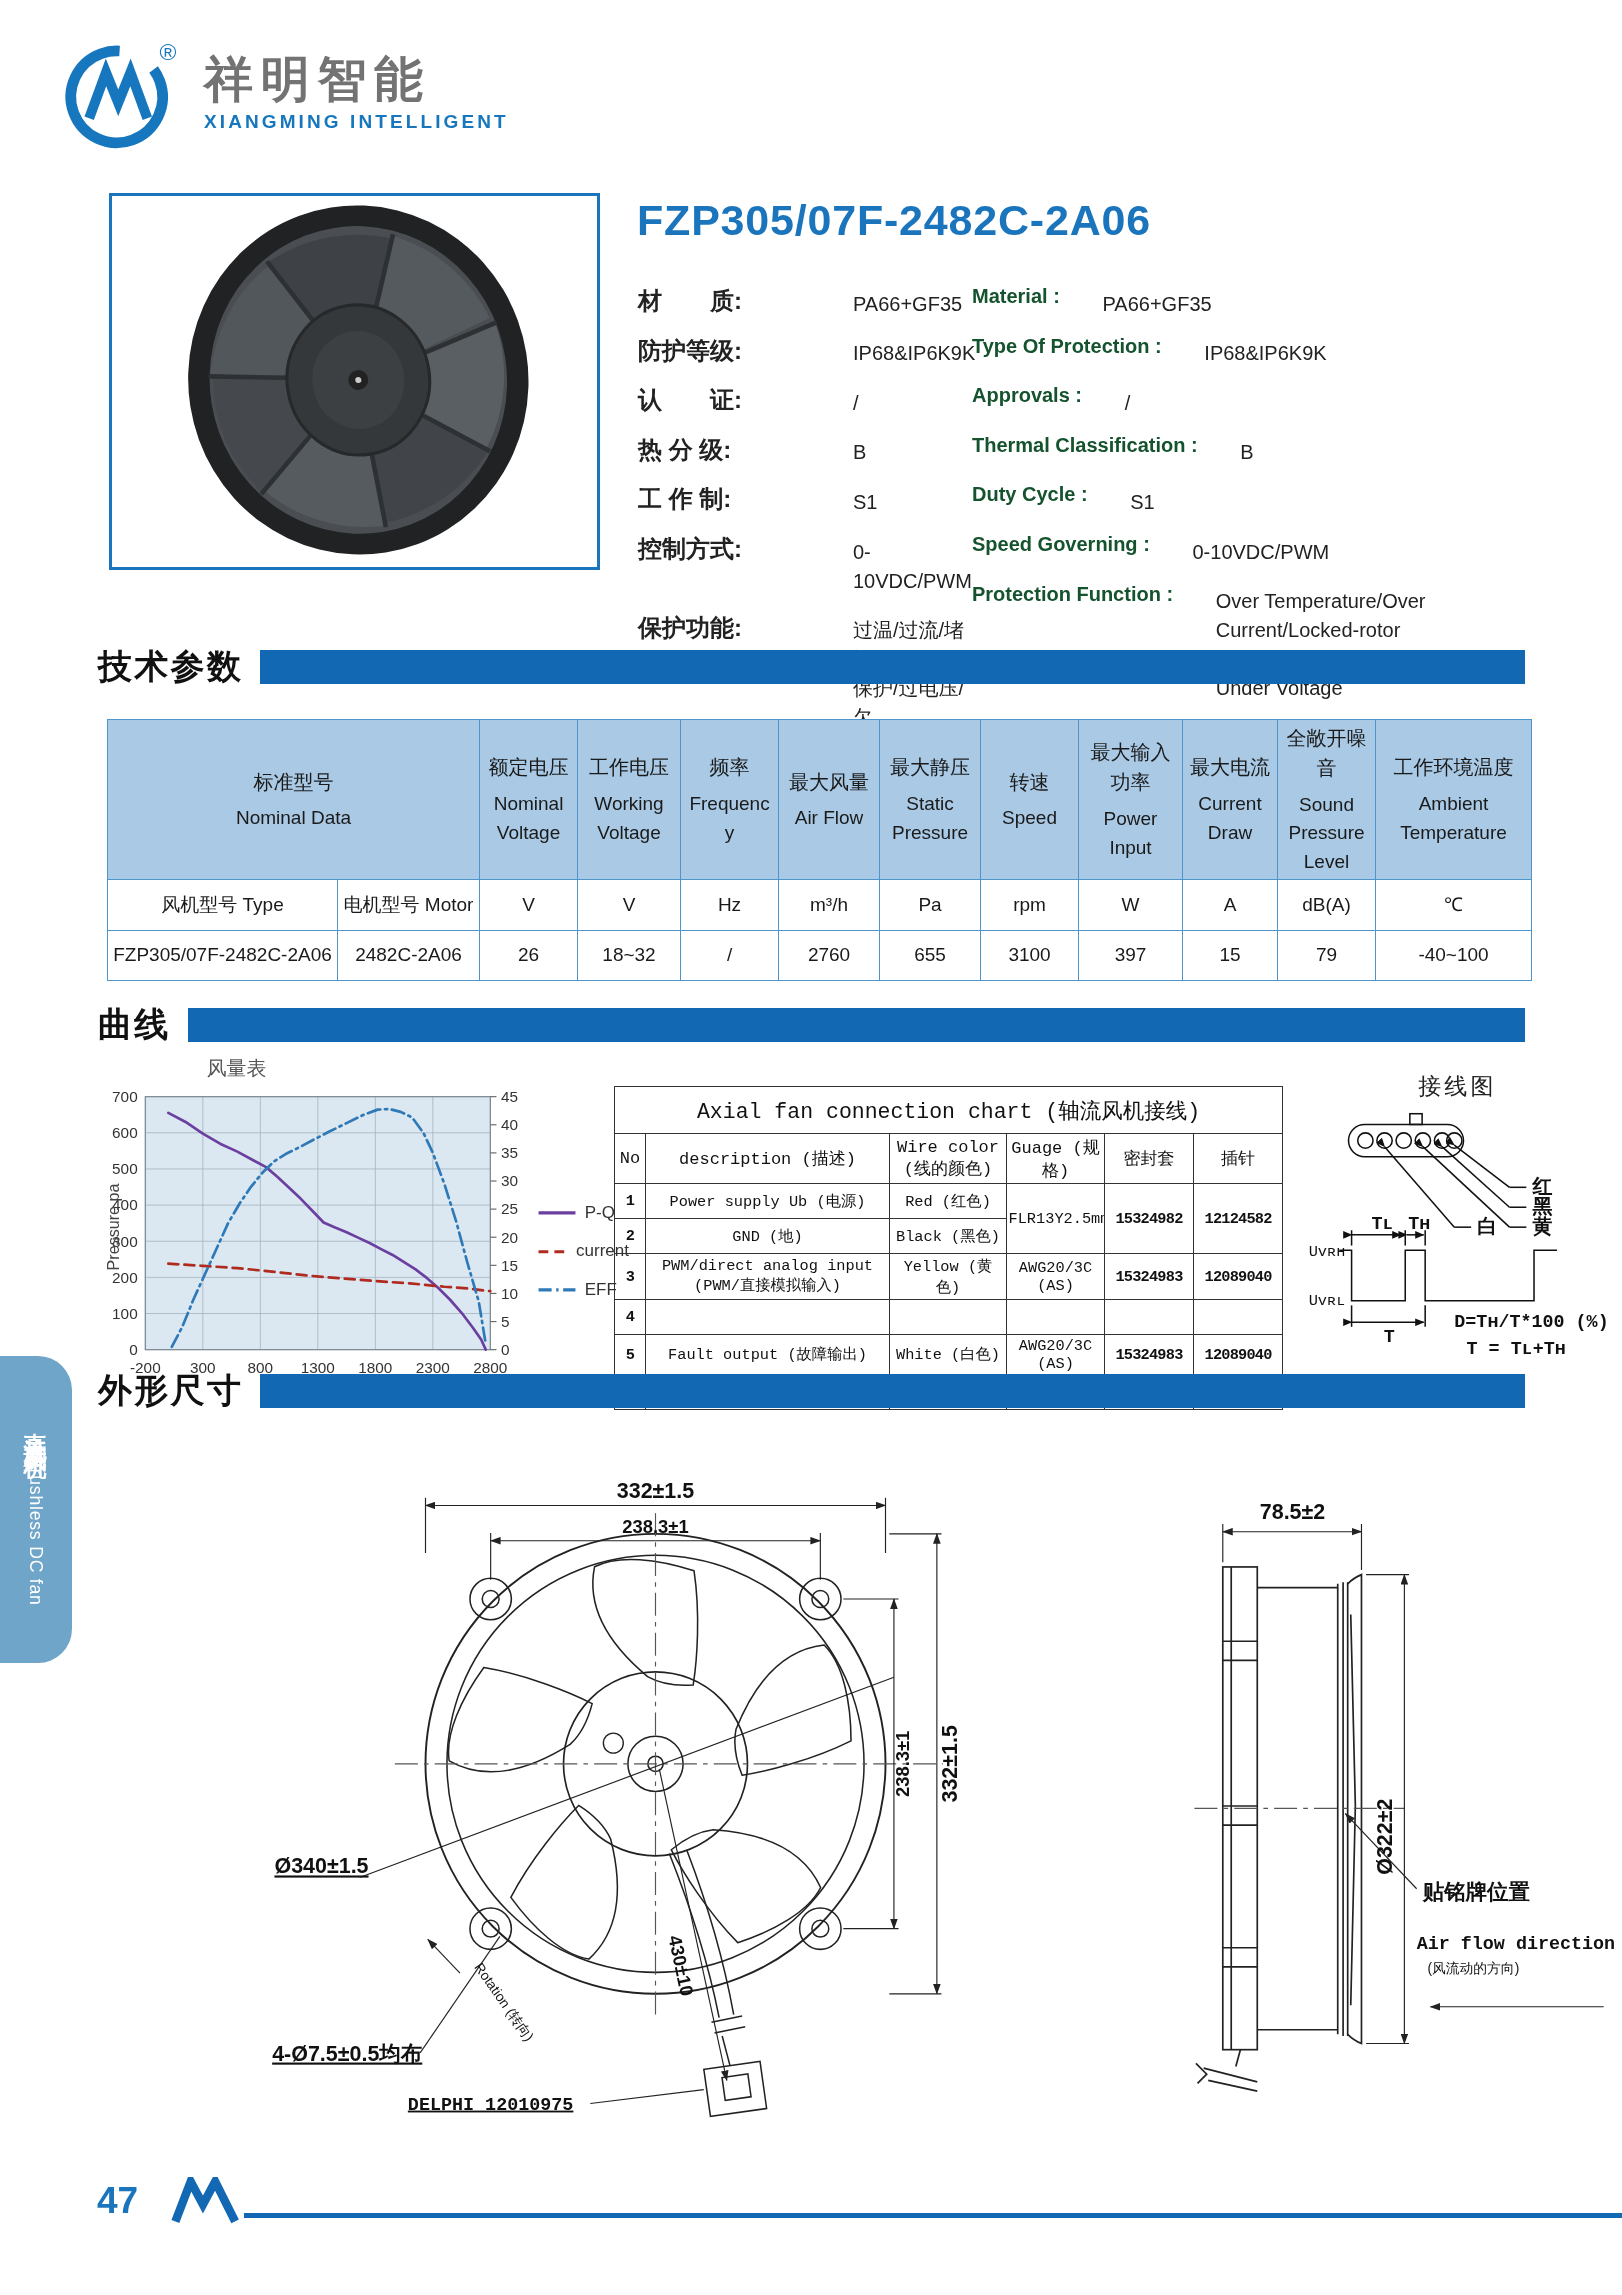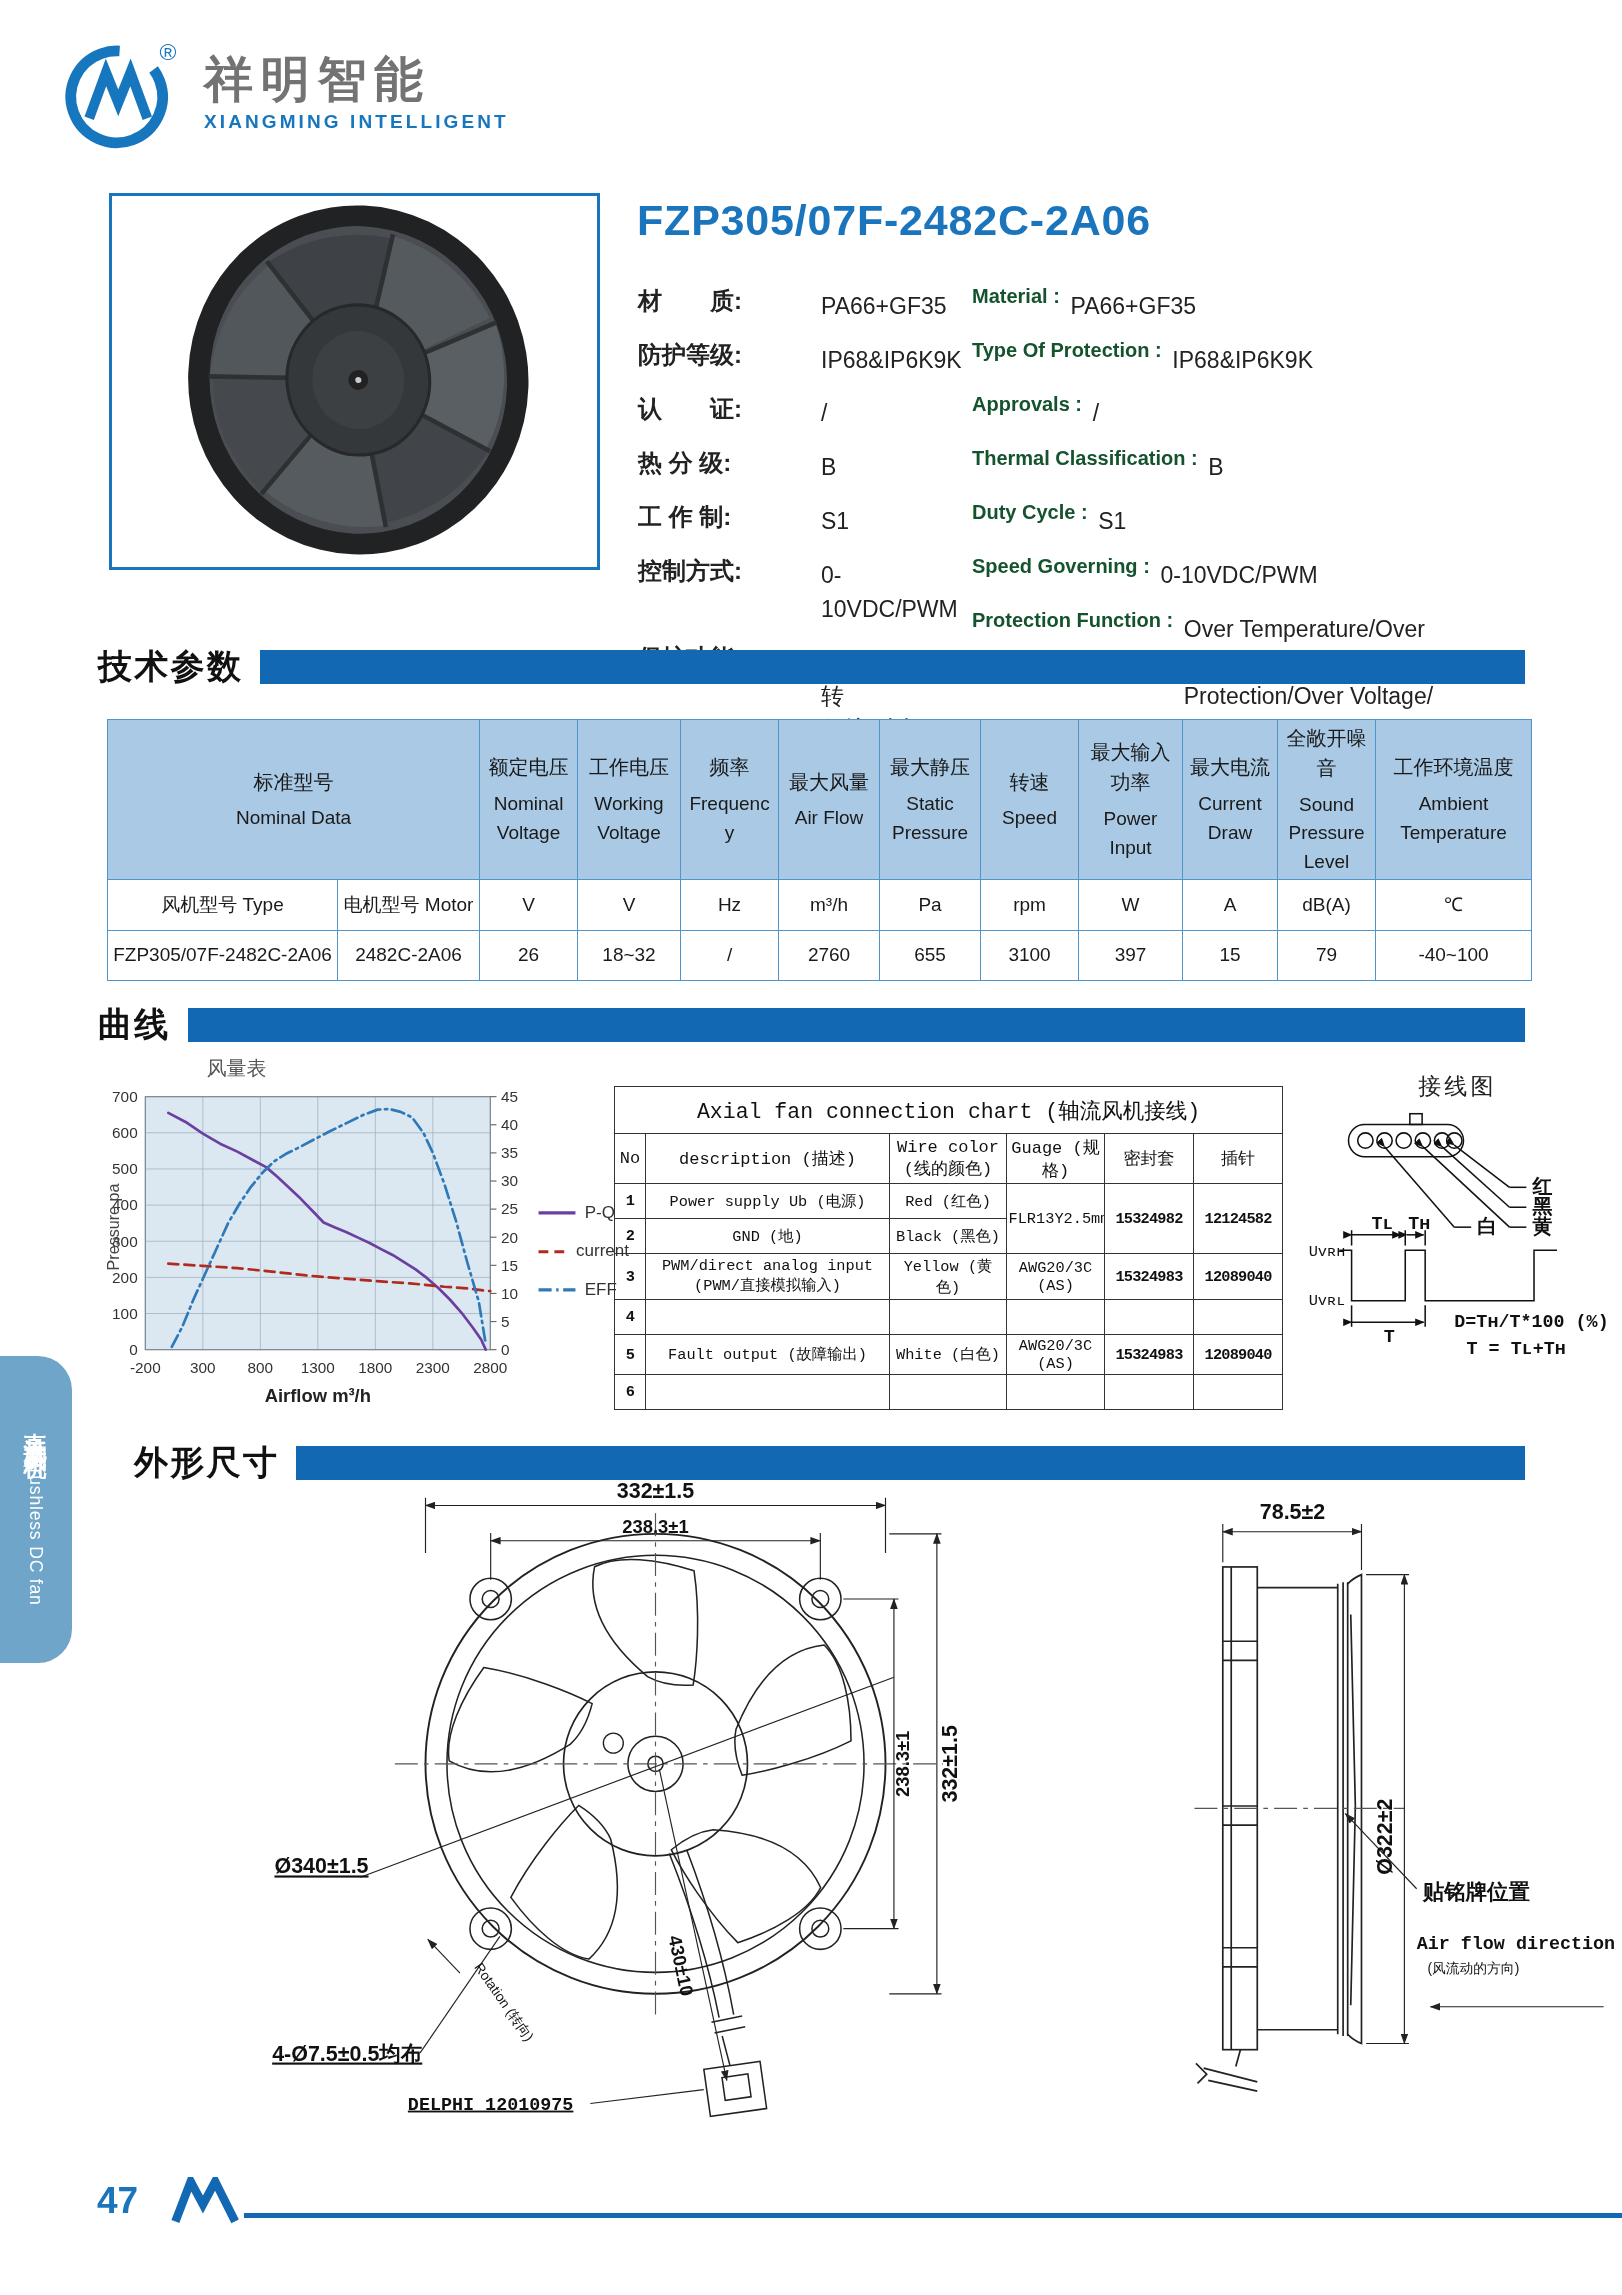--- a/index.html
+++ b/index.html
@@ -18,21 +18,21 @@
              box-sizing:border-box;display:flex;align-items:center;justify-content:center;background:#fff;}
 
   
   .model-title{left:637px;top:196px;font-size:43px;font-weight:bold;color:#1B75BC;letter-spacing:0.8px;}
   .specs{display:flex;flex-direction:column;}
   .specs-zh{left:638px;top:285px;width:331px;}
   .specs-en{left:972px;top:285px;width:644px;}
   .spec-row{display:flex;margin-bottom:16px;align-items:flex-start;}
   .spec-label-zh{font-size:24px;font-weight:bold;color:#222;flex:0 0 183px;white-space:pre;}
   .spec-label-en{font-size:20px;font-weight:bold;color:#14532d;margin-right:10.7px;white-space:pre;}
-  .spec-value{font-size:23px;color:#222;padding-top:4.6px;line-height:1.45;}
+  .spec-value{font-size:20px;color:#222;padding-top:4.6px;line-height:1.45;margin-left:32px;}
 
   
   .sec{left:98px;right:98px;display:flex;align-items:center;gap:17px;}
   .sec-title{font-size:34px;font-weight:bold;color:#111;letter-spacing:2.3px;flex:0 0 auto;}
   .sec-bar{flex:1;height:34px;background:#1268B3;}
 
   
   .tech-table{left:107px;top:719px;width:1425px;border-collapse:collapse;table-layout:fixed;}
   .tech-table th,.tech-table td{border:1.5px solid #4D95CB;text-align:center;vertical-align:middle;
       font-size:19px;color:#1a1a1a;padding:3.1px 4.6px;line-height:1.5;word-break:break-word;}
@@ -508,21 +508,21 @@
     </g>
     <text class="w-big" x="88" y="224">Tʟ</text>
     <text class="w-big" x="136" y="224">Tʜ</text>
     <text class="w-big" x="104" y="372">T</text>
     <text class="w-small" x="6" y="260">Uᴠʀʜ</text>
     <text class="w-small" x="6" y="324">Uᴠʀʟ</text>
     <text class="w-big" x="196" y="352">D=Tʜ/T*100 (%)</text>
     <text class="w-big" x="212" y="388">T = Tʟ+Tʜ</text>
   </svg>
 
-  <div class="abs sec" style="top:1440px;margin-left:36px;">
+  <div class="abs sec" style="top:1368px;">
     <span class="sec-title">外形尺寸</span>
     <span class="sec-bar"></span>
   </div>
 
   <svg class="abs" style="left:230px;top:1476px;" width="736" height="706" viewBox="0 0 960 920">
     <defs>
       <marker id="far" markerWidth="14" markerHeight="10" refX="13" refY="5" orient="auto-start-reverse" markerUnits="userSpaceOnUse">
         <path d="M0,0 L14,5 L0,10 Z" fill="#222"></path>
       </marker>
     </defs>

